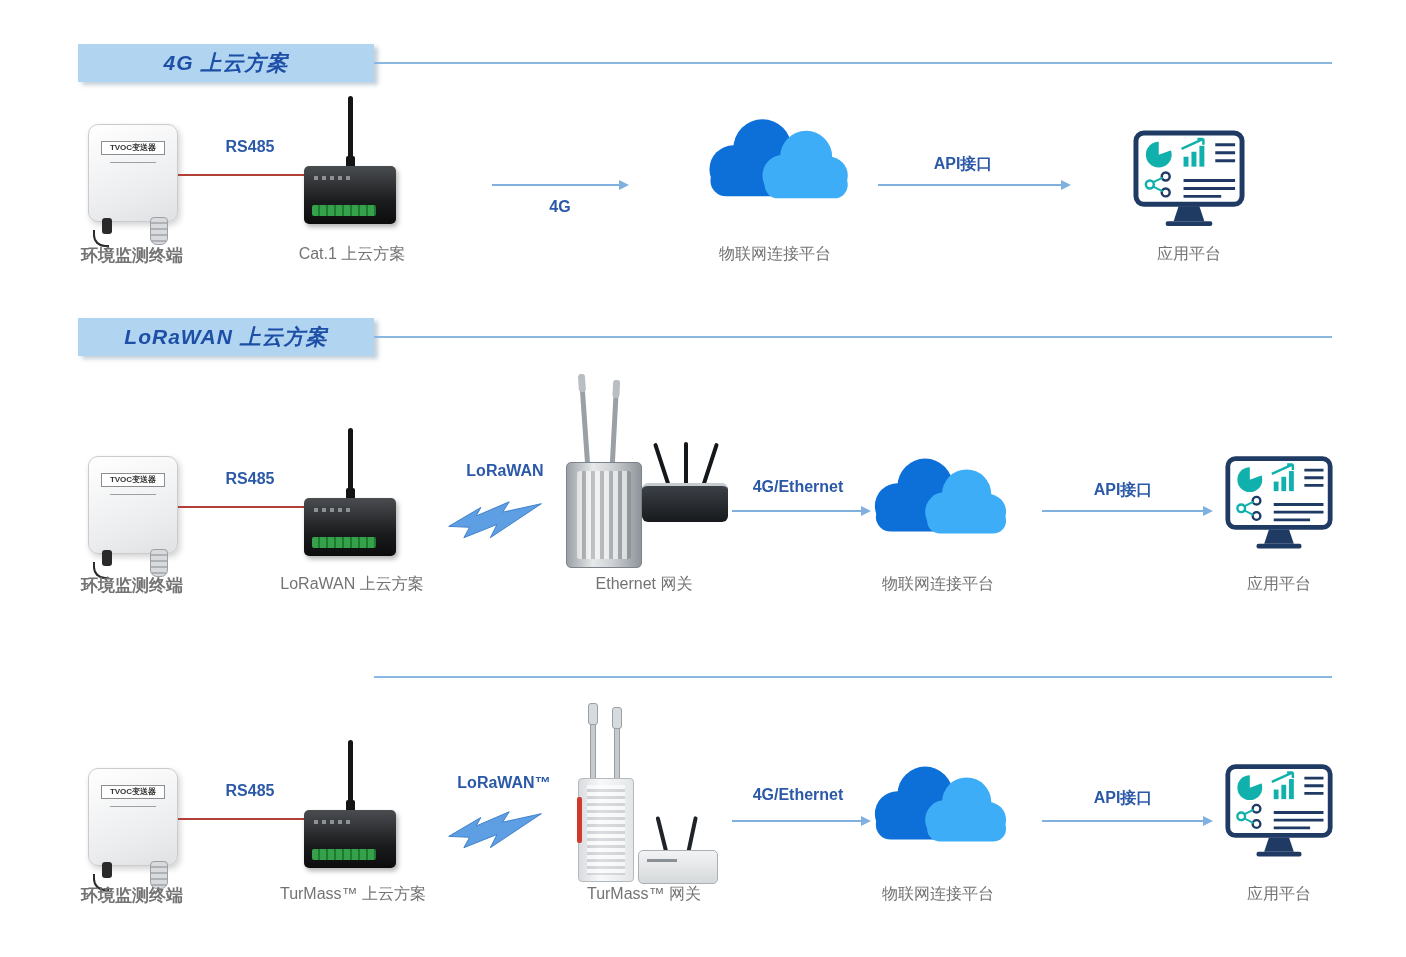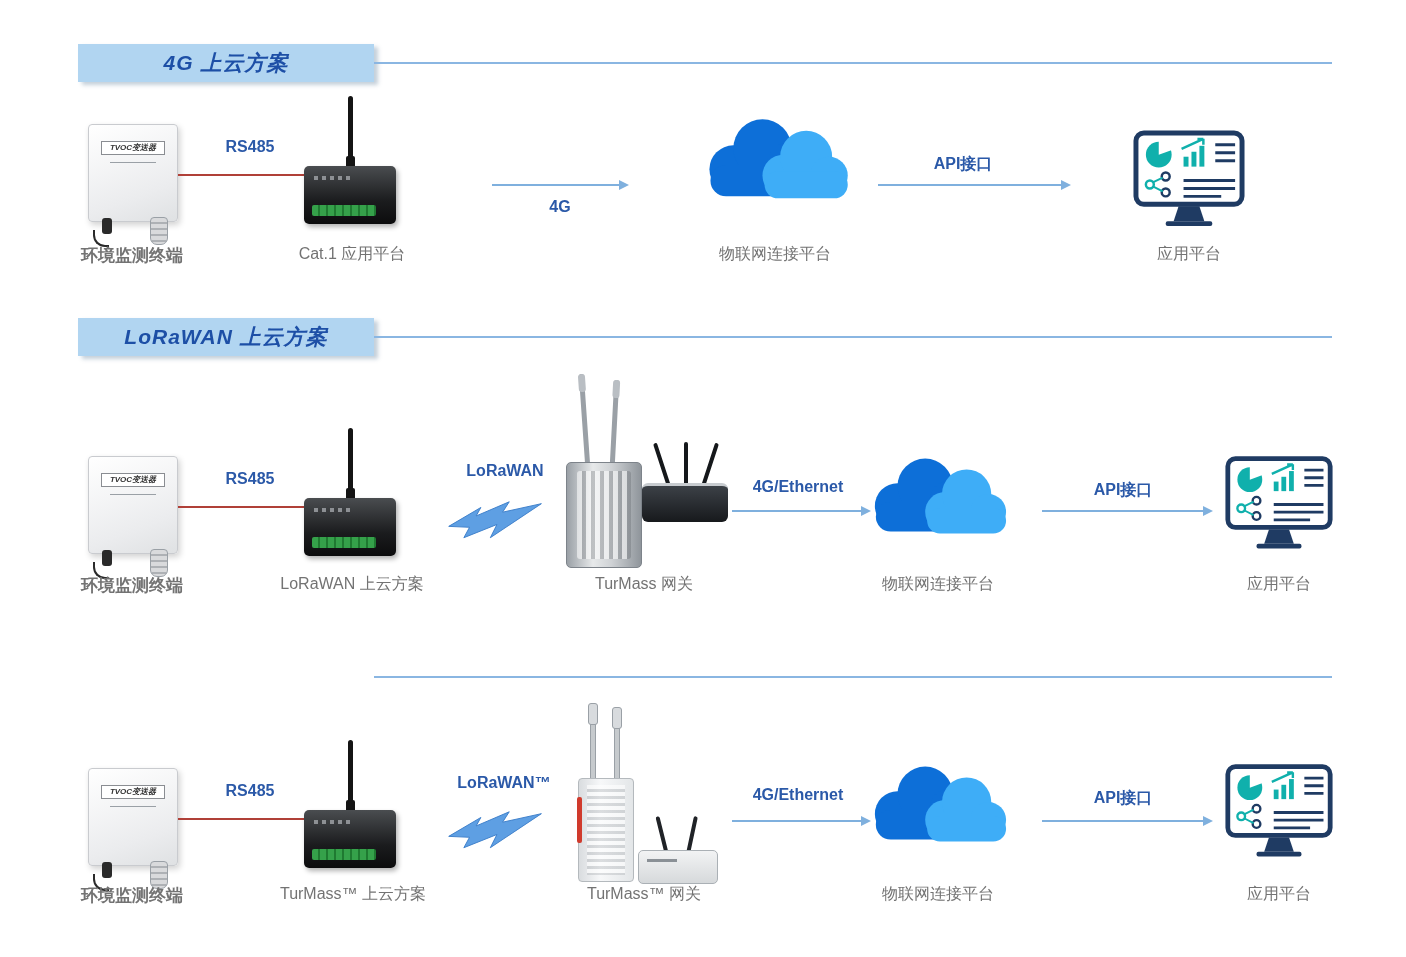--- a/index.html
+++ b/index.html
@@ -29,21 +29,21 @@
   
   .arrow{position:absolute;height:2px;background:#7fb0de;}
   .arrow::after{content:'';position:absolute;right:-9px;top:-4px;width:0;height:0;
                 border-left:10px solid #7fb0de;border-top:5px solid transparent;border-bottom:5px solid transparent;}
   .redline{position:absolute;height:2px;background:#b04038;}
 
   
   .sensor{position:absolute;width:92px;height:122px;}
   .sensor-body{position:absolute;left:0;top:0;width:88px;height:96px;
     background:linear-gradient(160deg,#ffffff,#ebecee 70%,#dfe1e3);
-    border:1px solid #c9cbcf;border-radius:4px;box-shadow:2px 3px 6px rgba(0,0,0,0.18);font-style:italic;}
+    border:1px solid #c9cbcf;border-radius:10px;box-shadow:2px 3px 6px rgba(0,0,0,0.18);}
   .sensor-tag{margin:16px auto 0;width:62px;border:1px solid #8a8d92;font-size:8px;line-height:1.5;
     text-align:center;color:#333;background:#fff;font-weight:bold;}
   .sensor-tagline{margin:7px auto 0;width:46px;border-top:1px solid #9aa0a6;}
   .sensor-cable{position:absolute;left:14px;top:94px;width:10px;height:16px;background:#2a2a2a;border-radius:3px;}
   .sensor-cable::after{content:'';position:absolute;left:-9px;top:12px;width:14px;height:15px;
     border:2px solid #2a2a2a;border-top:none;border-right:none;border-radius:0 0 0 12px;}
   .sensor-probe{position:absolute;right:12px;top:93px;width:16px;height:26px;
     background:repeating-linear-gradient(180deg,#d9dadc 0 4px,#aeb1b5 4px 6px);
     border:1px solid #9aa0a6;border-radius:4px 4px 7px 7px;}
 
@@ -176,21 +176,21 @@
 
     <div class="link-label label-rs485">RS485</div>
     <div class="redline"></div>
 
     <div class="dtu">
       <div class="dtu-ant"></div>
       <div class="dtu-box">
         <div class="dtu-ports"></div>
       </div>
     </div>
-    <div class="dev-label label-terminal">Cat.1 应用平台</div>
+    <div class="dev-label label-terminal">Cat.1 上云方案</div>
 
     <div class="link-label label-wireless">4G</div>
     <div class="arrow arrow-wireless"></div>
 
     <svg class="cloud" viewBox="0 0 150 100">
       <circle cx="34" cy="56" r="23" fill="#0d6fd8"></circle>
       <circle cx="62" cy="36" r="28" fill="#0d6fd8"></circle>
       <circle cx="88" cy="52" r="22" fill="#0d6fd8"></circle>
       <rect x="12" y="52" width="92" height="30" rx="15" fill="#0d6fd8"></rect>
       <circle cx="82" cy="62" r="20" fill="#3eadf7"></circle>
@@ -259,21 +259,21 @@
       <div class="gw-ant ga1"></div>
       <div class="gw-ant ga2"></div>
       <div class="gw-body"></div>
       <div class="gw-router">
         <div class="r-ant ra1"></div>
         <div class="r-ant ra2"></div>
         <div class="r-ant ra3"></div>
         <div class="r-body"></div>
       </div>
     </div>
-    <div class="dev-label label-gateway">TurMass 网关</div>
+    <div class="dev-label label-gateway">Ethernet 网关</div>
 
     <div class="link-label label-backhaul">4G/Ethernet</div>
     <div class="arrow arrow-backhaul"></div>
 
     <svg class="cloud" viewBox="0 0 150 100">
       <circle cx="34" cy="56" r="23" fill="#0d6fd8"></circle>
       <circle cx="62" cy="36" r="28" fill="#0d6fd8"></circle>
       <circle cx="88" cy="52" r="22" fill="#0d6fd8"></circle>
       <rect x="12" y="52" width="92" height="30" rx="15" fill="#0d6fd8"></rect>
       <circle cx="82" cy="62" r="20" fill="#3eadf7"></circle>

